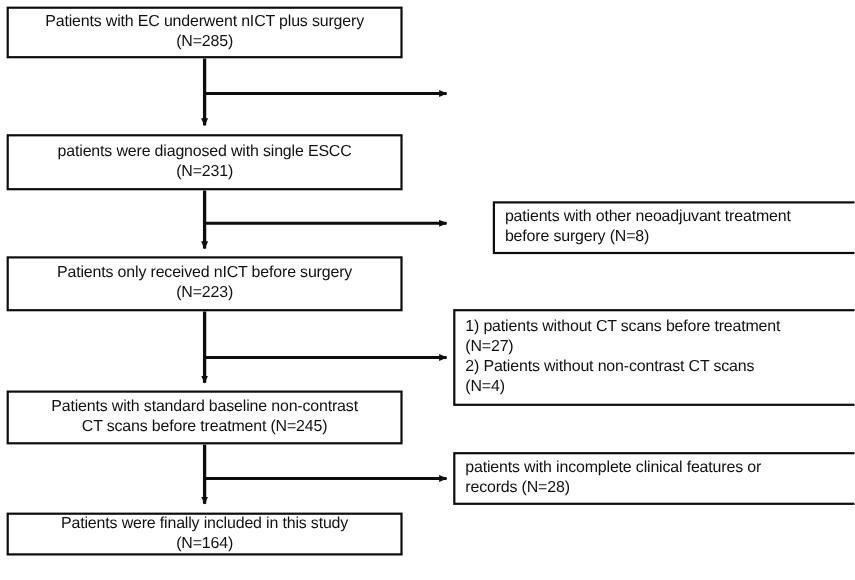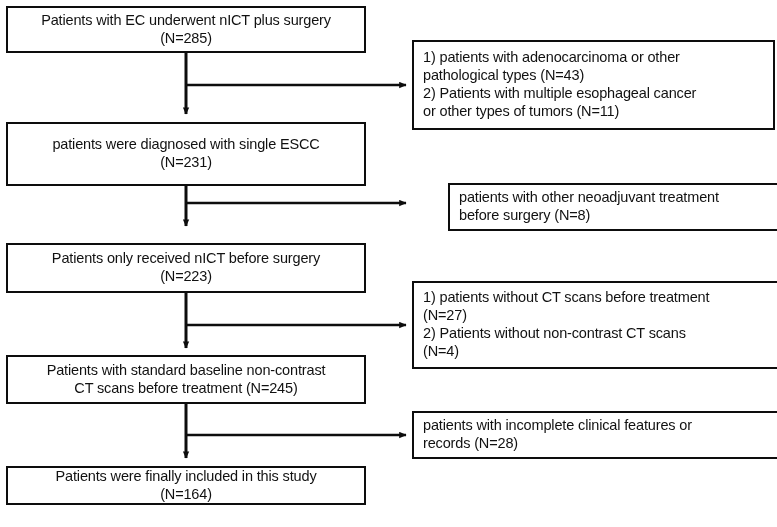--- a/index.html
+++ b/index.html
@@ -94,46 +94,40 @@
     <g>
       <line x1="186" y1="435" x2="406" y2="435" stroke="#0d0d0d" stroke-width="2.6" marker-end="url(#arrowRight)"></line>
     </g>
   </svg>
 
   <div class="box center" style="left:6px; top:6px; width:360px; height:47px;">
     <span class="inner">Patients with EC underwent nICT plus surgery
 (N=285)</span>
   </div>
 
-  <div class="box center" style="left:6px; top:122px; width:360px; height:64px;">
+  <div class="box center" style="left:6px; top:122px; width:360px; height:51px;">
     <span class="inner">patients were diagnosed with single ESCC
 (N=231)</span>
   </div>
 
-  <div class="box center" style="left:6px; top:233px; width:360px; height:50px;margin-top:10px;">
+  <div class="box center" style="left:6px; top:233px; width:360px; height:50px;">
     <span class="inner">Patients only received nICT before surgery
 (N=223)</span>
   </div>
 
   <div class="box center" style="left:6px; top:355px; width:360px; height:49px;">
     <span class="inner">Patients with standard baseline non-contrast
 CT scans before treatment (N=245)</span>
   </div>
 
   <div class="box center" style="left:6px; top:466px; width:360px; height:39px;">
     <span class="inner">Patients were finally included in this study
 (N=164)</span>
   </div>
 
-  <div class="box left" style="left:412px; top:40px; width:363px; height:90px;">
-    <span class="inner">1) patients with adenocarcinoma or other
-pathological types (N=43)
-2) Patients with multiple esophageal cancer
-or other types of tumors (N=11)</span>
-  </div>
 
   <div class="box left" style="left:412px; top:183px; width:363px; height:48px;margin-left:36px;">
     <span class="inner">patients with other neoadjuvant treatment
 before surgery (N=8)</span>
   </div>
 
   <div class="box left" style="left:412px; top:281px; width:433px; height:88px;">
     <span class="inner">1) patients without CT scans before treatment
 (N=27)
 2) Patients without non-contrast CT scans

